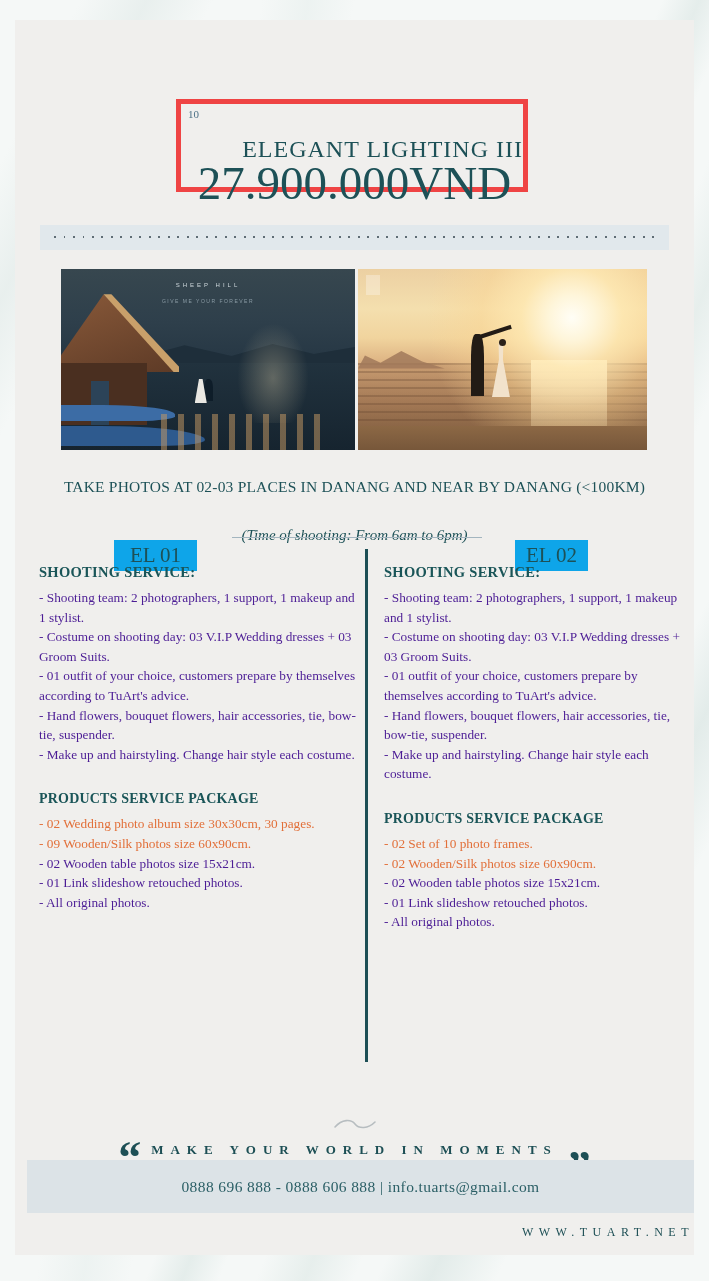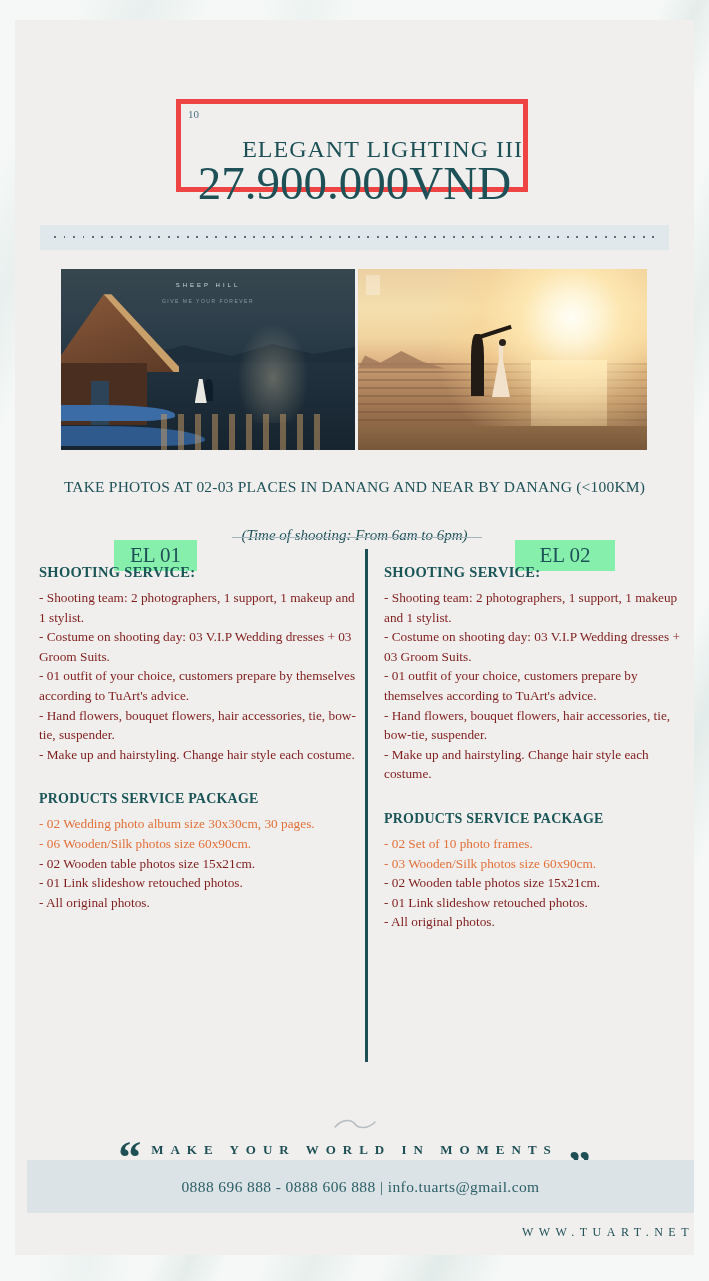--- a/index.html
+++ b/index.html
@@ -102,32 +102,32 @@
   .pr-watermark{ left:8px; top:6px; width:14px; height:20px; background:rgba(255,255,255,.3); }
 
   
   .location{ position:absolute; left:0; right:0; top:458px; text-align:center;
     font-size:15.5px; color:#1d5157; letter-spacing:.2px; }
   .timeline{ position:absolute; left:0; right:0; top:483px; text-align:center;
     font-size:15px; font-style:italic; color:#1d5157;margin-top:24px; }
   .hr-short{ position:absolute; left:217px; top:517px; width:250px; height:1px; background:#a3b5bf; }
 
   
-  .el-box{ position:absolute; top:520px; height:31px; background:#86efac; color:#1d5157;
+  .el-box{ position:absolute; top:520px; height:31px; background:#0ea5e9; color:#1d5157;
     font-size:21px; text-align:center; line-height:30px; }
   .el1{ left:99px; width:83px; }
-  .el2{ left:500px; width:100px; }
+  .el2{ left:500px; width:73px; }
   .vdivider{ position:absolute; left:350px; top:529px; width:3px; height:513px; background:#1d4f55; }
 
   
   .col{ position:absolute; top:544px; }
   .col1{ left:24px; width:318px; }
   .col2{ left:369px; width:311px; }
   .shead{ font-size:14.5px; font-weight:bold; color:#1a5558; letter-spacing:.3px; margin-bottom:7px; }
-  .line{ font-size:13.3px; color:#7f1d1d; line-height:19.6px; }
+  .line{ font-size:13.3px; color:#4c1d95; line-height:19.6px; }
   .line.hl{ color:#e2703a; }
   .phead{ font-size:14px; font-weight:bold; color:#1a5558;
     margin-top:27px; margin-bottom:7px; letter-spacing:.2px; }
 
   
   .note{ position:absolute; left:0; right:0; top:1071px; text-align:center;
     font-size:14.5px; color:#2d5f66; }
   .flourish{ position:absolute; left:0; right:0; top:1096px; text-align:center; }
   .quote-row{ position:absolute; left:0; right:0; top:1104px; height:48px;
     display:flex; align-items:center; justify-content:center; color:#1d4f55; }
@@ -203,40 +203,40 @@
       <div>
           <div class="line">- Shooting team: 2 photographers, 1 support, 1 makeup and 1 stylist.</div>
           <div class="line">- Costume on shooting day: 03 V.I.P Wedding dresses + 03 Groom Suits.</div>
           <div class="line">- 01 outfit of your choice, customers prepare by themselves according to TuArt's advice.</div>
           <div class="line">- Hand flowers, bouquet flowers, hair accessories, tie, bow-tie, suspender.</div>
           <div class="line">- Make up and hairstyling. Change hair style each costume.</div>
         </div>
       <div class="phead">PRODUCTS SERVICE PACKAGE</div>
       <div>
           <div class="line hl">- 02 Wedding photo album size 30x30cm, 30 pages.</div>
-          <div class="line hl">- 06 Wooden/Silk photos size 60x90cm.</div>
+          <div class="line hl">- 09 Wooden/Silk photos size 60x90cm.</div>
           <div class="line">- 02 Wooden table photos size 15x21cm.</div>
           <div class="line">- 01 Link slideshow retouched photos.</div>
           <div class="line">- All original photos.</div>
         </div>
     </div>
 
     <div class="col col2">
       <div class="shead">SHOOTING SERVICE:</div>
       <div>
           <div class="line">- Shooting team: 2 photographers, 1 support, 1 makeup and 1 stylist.</div>
           <div class="line">- Costume on shooting day: 03 V.I.P Wedding dresses + 03 Groom Suits.</div>
           <div class="line">- 01 outfit of your choice, customers prepare by themselves according to TuArt's advice.</div>
           <div class="line">- Hand flowers, bouquet flowers, hair accessories, tie, bow-tie, suspender.</div>
           <div class="line">- Make up and hairstyling. Change hair style each costume.</div>
         </div>
       <div class="phead">PRODUCTS SERVICE PACKAGE</div>
       <div>
           <div class="line hl">- 02 Set of 10 photo frames.</div>
-          <div class="line hl">- 03 Wooden/Silk photos size 60x90cm.</div>
+          <div class="line hl">- 02 Wooden/Silk photos size 60x90cm.</div>
           <div class="line">- 02 Wooden table photos size 15x21cm.</div>
           <div class="line">- 01 Link slideshow retouched photos.</div>
           <div class="line">- All original photos.</div>
         </div>
     </div>
 
 
     <div class="flourish">
       <svg width="46" height="12" viewBox="0 0 46 12">
         <path d="M3 9 C10 1, 19 1, 23 6 C27 11, 36 11, 43 4" stroke="#b7bdc0" stroke-width="1.6" fill="none" stroke-linecap="round"></path>

